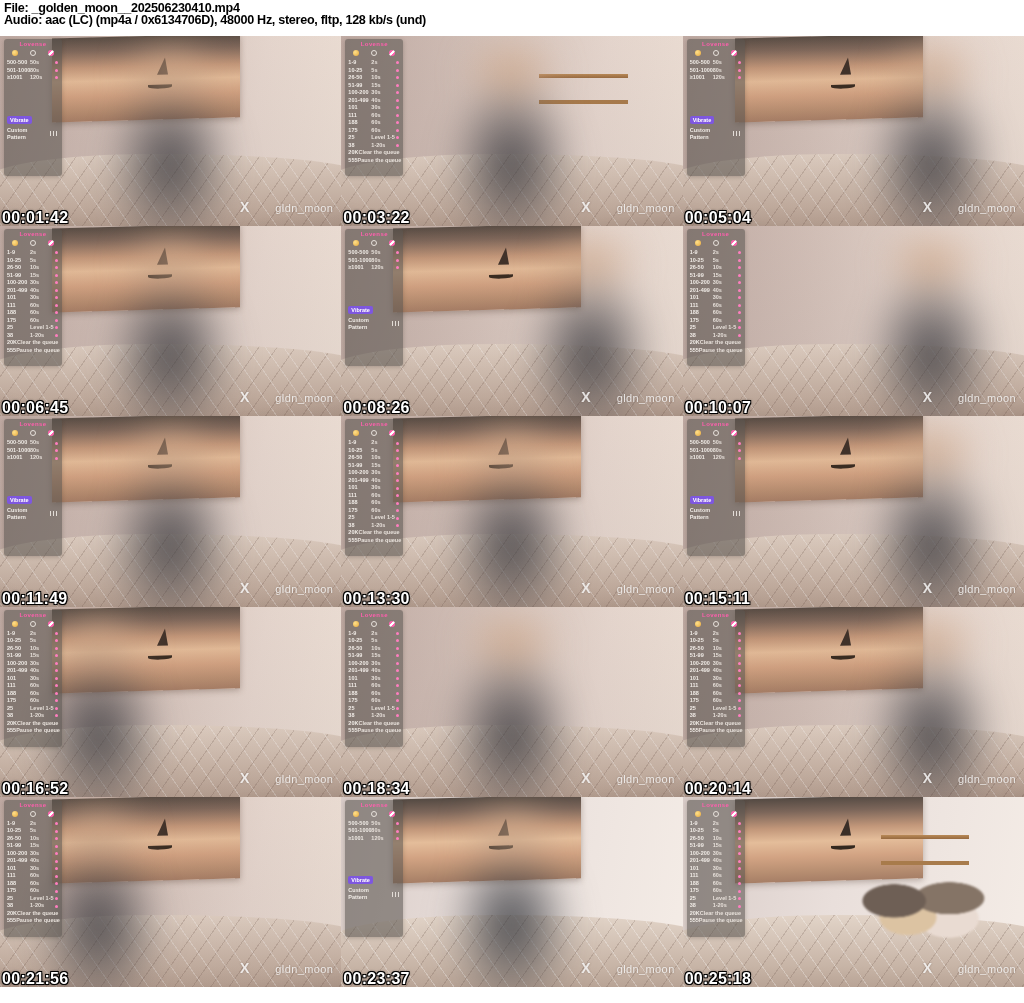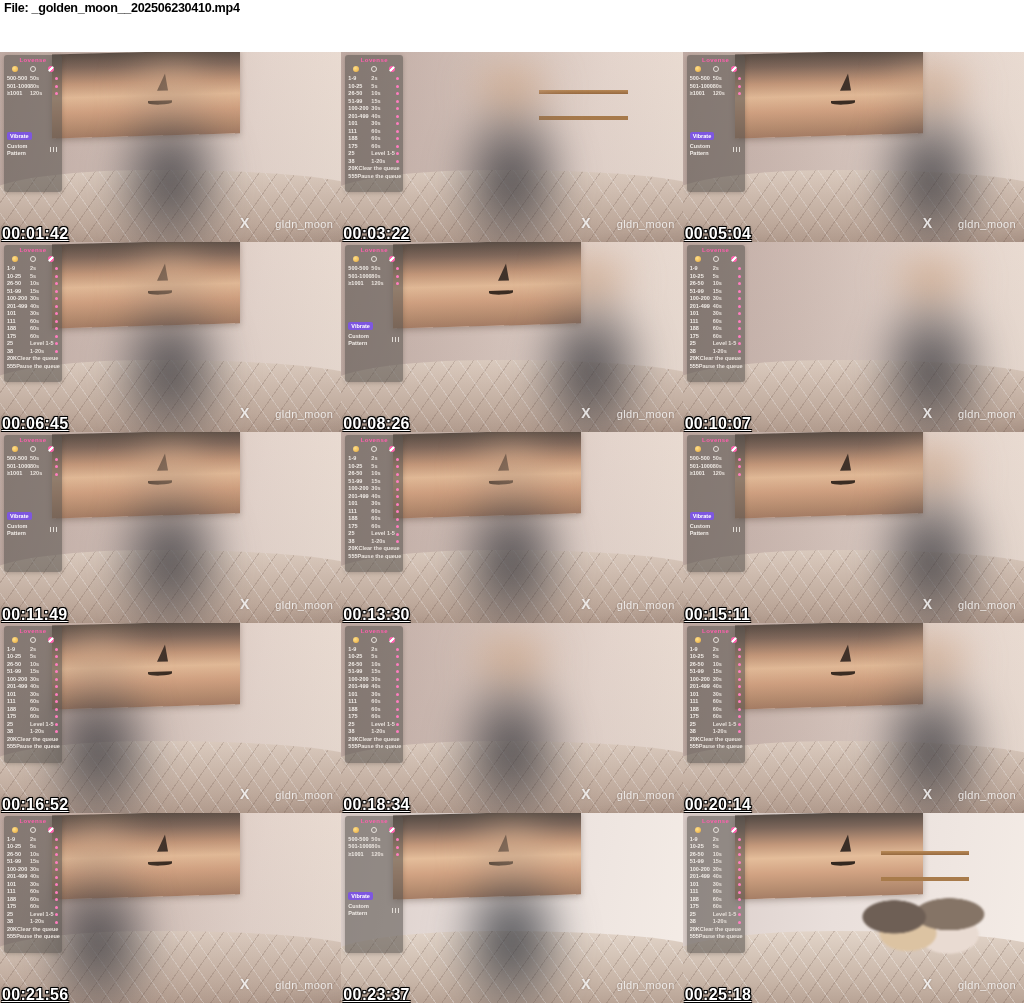--- a/index.html
+++ b/index.html
@@ -1,19 +1,19 @@
 <!DOCTYPE html>
 <html><head>
 <meta charset="utf-8">
 <style>
   html,body{margin:0;padding:0;background:#fff;}
   .sheet{position:relative;width:1024px;height:1003px;background:#fff;overflow:hidden;
          font-family:"Liberation Sans",sans-serif;}
   
-  .meta{height:52px;box-sizing:border-box;padding:2px 13px 0 4px;color:#000;}
+  .meta{height:36px;box-sizing:border-box;padding:2px 13px 0 4px;color:#000;}
   .meta-line{font-weight:700;font-size:12.6px;line-height:12.4px;letter-spacing:-0.3px;
              white-space:nowrap;}
   
   .grid{display:grid;width:1024px;height:951px;
         grid-template-columns:repeat(3,1fr);grid-template-rows:repeat(5,1fr);}
   .tile{position:relative;overflow:hidden;background:#cbbab2;}
   .scene{position:absolute;inset:0;}
   .wall{position:absolute;inset:0;
         background:linear-gradient(100deg,#bfaca6 0%,#d3c3bc 38%,#e6d9d2 72%,#eee3da 100%);}
   .bright .wall{background:linear-gradient(100deg,#d9ccc8 0%,#e9dfdb 45%,#f4ece6 100%);}
@@ -72,32 +72,33 @@
   .mrow .dot{width:3px;height:3px;border-radius:50%;background:#ff7ec0;margin-right:1px;}
   .tiers-gap{height:26px;}
   .badge{display:inline-block;margin:0 0 3px;padding:1px 3px;border-radius:2px;
          background:#7e57e0;color:#fff;font-weight:700;font-size:5.5px;line-height:6px;}
   .custom{display:flex;align-items:center;gap:3px;font-weight:700;font-size:5.5px;line-height:7px;}
   .ic-wave{width:9px;height:5px;
          background:repeating-linear-gradient(90deg,#e3ddd7 0 1px,transparent 1px 3px);}
   
   .timestamp{position:absolute;left:2px;bottom:0;font-weight:700;font-size:16px;line-height:17px;
          color:#fff;letter-spacing:.3px;
-         text-shadow:-1px -1px 0 #000,1px -1px 0 #000,-1px 1px 0 #000,1px 1px 0 #000,0 0 3px #000;text-decoration:underline;}
+         text-shadow:-1px -1px 0 #000,1px -1px 0 #000,-1px 1px 0 #000,1px 1px 0 #000,0 0 3px #000;}
   .watermark{position:absolute;right:8px;bottom:12px;display:flex;align-items:baseline;gap:2px;
          color:rgba(255,255,255,.8);text-shadow:0 0 2px rgba(90,70,60,.4);}
   .xlogo{font-weight:700;font-size:14px;line-height:14px;}
   .wmtext{font-weight:400;font-size:11px;letter-spacing:.4px;margin-left:24px;}
 </style>
 </head>
 <body>
 
 <div class="sheet">
   <header class="meta">
     <div class="meta-line">File: _golden_moon__202506230410.mp4</div>
+    <div class="meta-line">Audio: aac (LC) (mp4a / 0x6134706D), 48000 Hz, stereo, fltp, 128 kb/s (und)</div>
   </header>
   <div class="grid" id="grid">
       <div class="tile dim">
     <div class="scene">
       <div class="wall"></div>
     <div class="art">
             <div class="sail"></div>
             <div class="hull"></div>
           </div>
           <div class="bed"></div>

